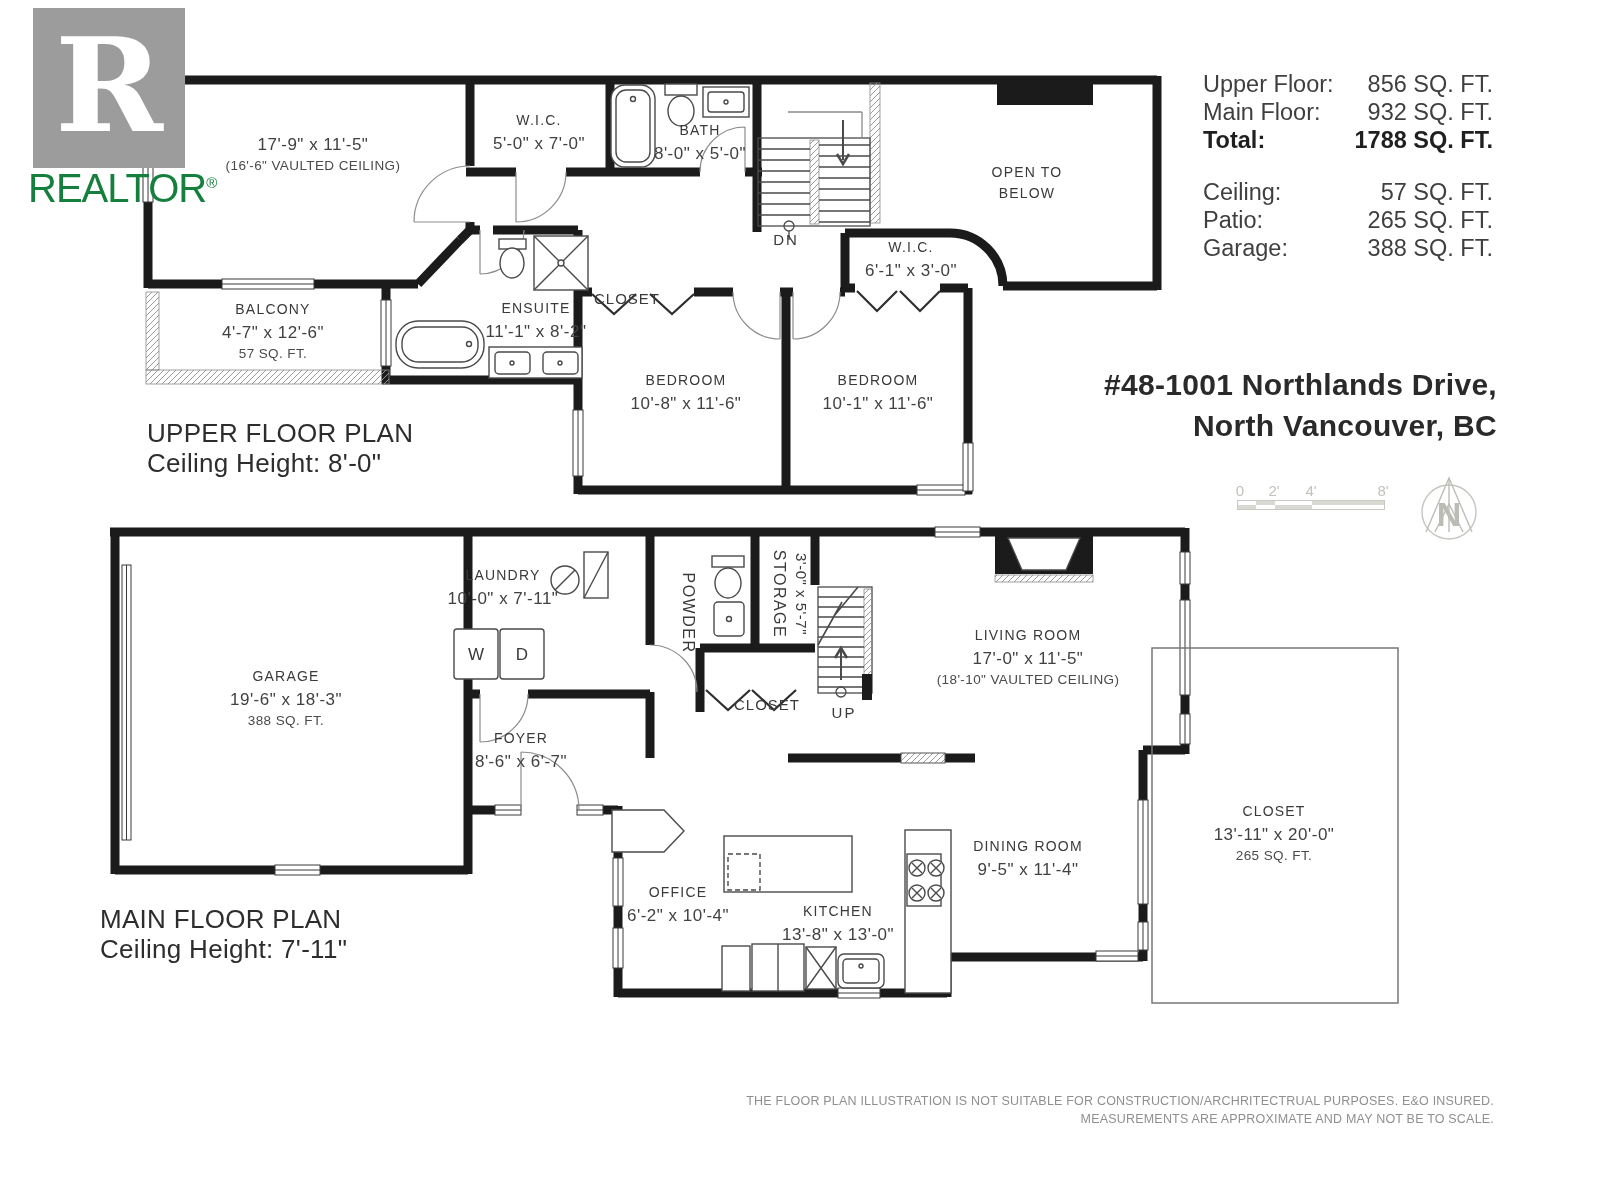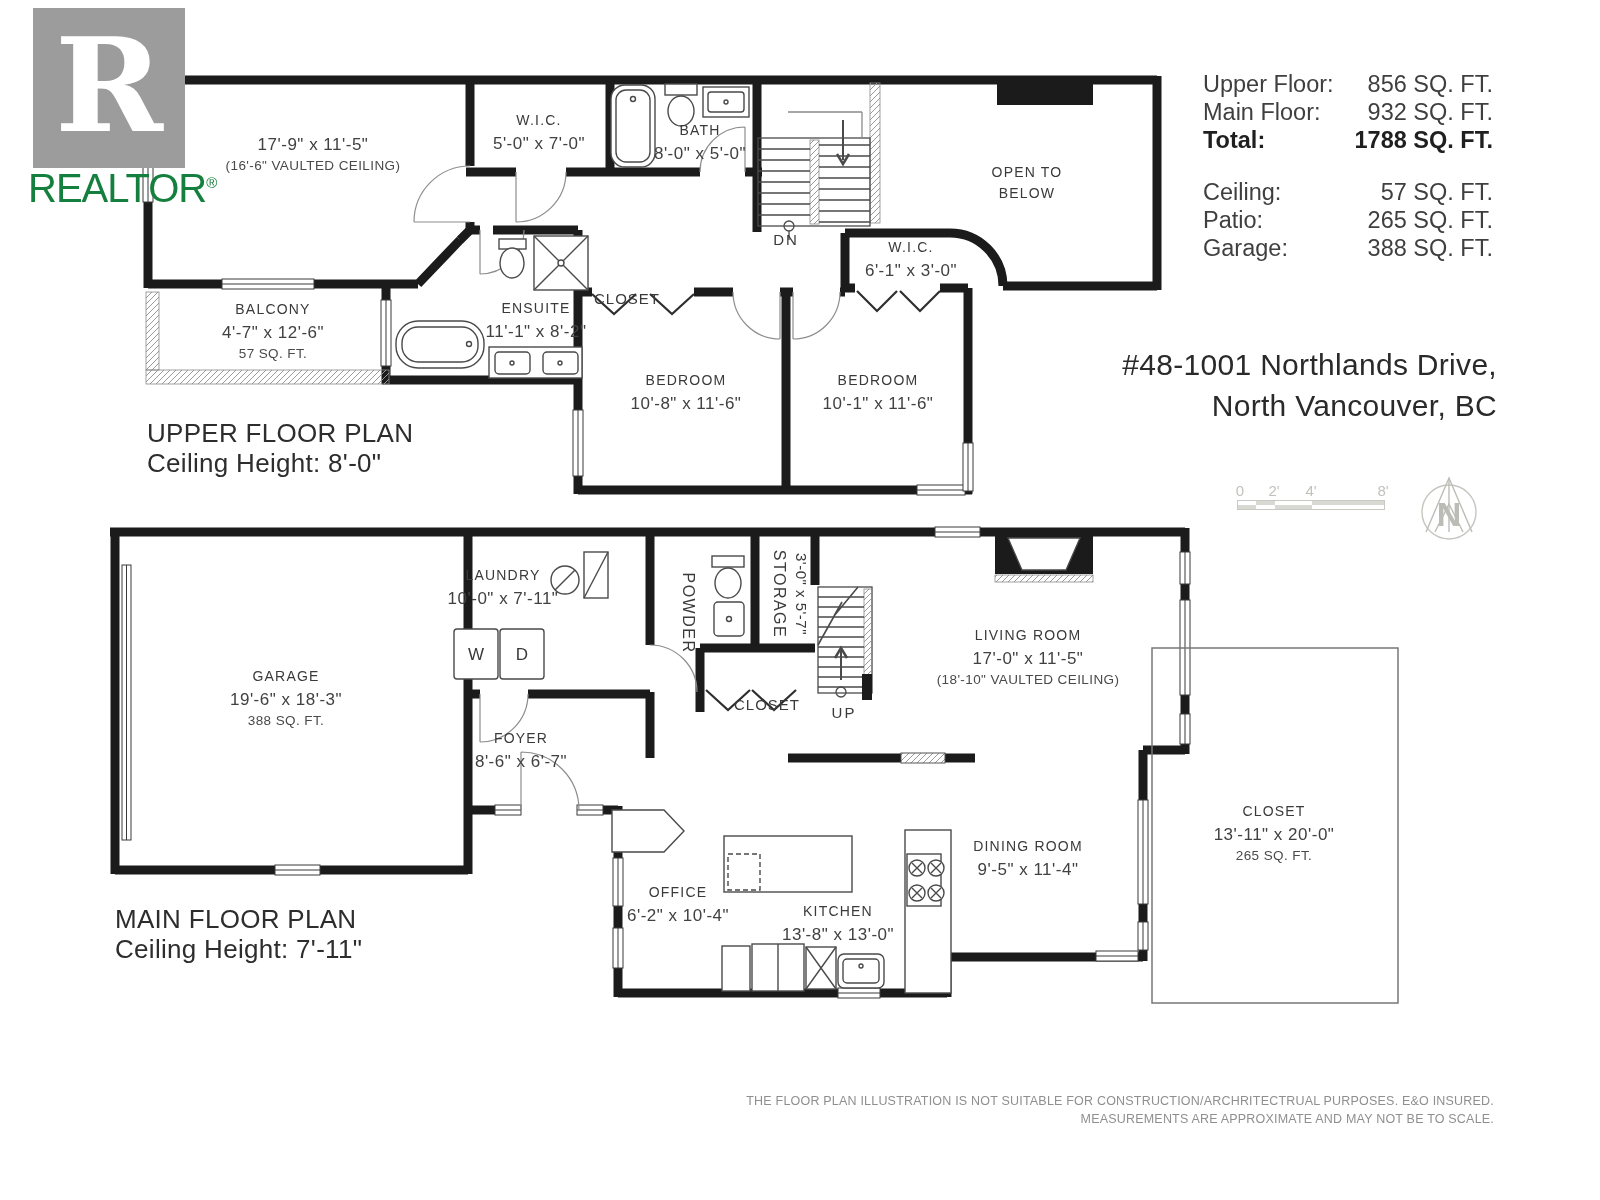--- a/index.html
+++ b/index.html
@@ -13,22 +13,22 @@
   .small .rn{font-size:15px;letter-spacing:1px;margin-top:36px;}
   .tiny{font-size:15px;letter-spacing:2px;color:#3a3a3a;}
   .vlbl{position:absolute;z-index:2;font-size:16px;letter-spacing:1.5px;color:#3a3a3a;white-space:nowrap;
         transform:translate(-50%,-50%) rotate(90deg);}
   .appliance-letter{position:absolute;z-index:2;font-size:17px;color:#3a3a3a;transform:translate(-50%,-50%);}
   .plan-title{position:absolute;z-index:2;font-size:26px;line-height:30px;color:#2d2d2d;letter-spacing:.3px;}
   .summary{position:absolute;left:1203px;top:70px;width:290px;z-index:2;font-size:23.5px;color:#3f3f3f;}
   .summary .row{display:flex;justify-content:space-between;line-height:28px;}
   .summary .row.bold{font-weight:bold;color:#1f1f1f;}
   .summary .gap{height:24px;}
-  .address{position:absolute;right:103px;top:344px;z-index:2;text-align:right;
-           font-size:30px;line-height:41px;font-weight:normal;color:#2a2a2a;letter-spacing:.3px;}
+  .address{position:absolute;right:103px;top:364px;z-index:2;text-align:right;
+           font-size:30px;line-height:41px;font-weight:bold;color:#2a2a2a;letter-spacing:.3px;}
   .disclaimer{position:absolute;right:106px;top:1092px;z-index:2;text-align:right;
               font-size:12.5px;line-height:18px;color:#8f8f8f;letter-spacing:.2px;}
   .logo-box{position:absolute;left:33px;top:8px;width:152px;height:160px;background:#9c9c9c;z-index:3;}
   .logo-r{position:absolute;left:50%;top:48%;transform:translate(-50%,-50%);
           font-family:"DejaVu Serif", serif;font-weight:bold;font-size:130px;color:#ffffff;}
   .logo-word{position:absolute;left:28px;top:166px;z-index:3;font-size:40px;letter-spacing:-1px;
              color:#15803d;font-weight:500;}
   .logo-word sup{font-size:15px;letter-spacing:0;}
   .scalebar{position:absolute;left:1237px;top:482px;width:148px;z-index:2;}
   .scalebar .ticks{position:relative;height:18px;font-size:15px;color:#c2c2bc;}
@@ -391,21 +391,21 @@
 </div>
 <div class="lbl" style="left:1028px;top:836px">
   <div class="rn">DINING ROOM</div>
   <div class="rd">9'-5" x 11'-4"</div>
 </div>
 <div class="lbl" style="left:1274px;top:801px">
   <div class="rn">CLOSET</div>
   <div class="rd">13'-11" x 20'-0"</div>
   <div class="rs">265 SQ. FT.</div>
 </div>
-<div class="plan-title" style="left:115px;top:904px">
+<div class="plan-title" style="left:100px;top:904px">
   <div>MAIN FLOOR PLAN</div>
   <div>Ceiling Height: 7'-11"</div>
 </div>
 
 <div class="disclaimer">
   <div>THE FLOOR PLAN ILLUSTRATION IS NOT SUITABLE FOR CONSTRUCTION/ARCHRITECTRUAL PURPOSES. E&amp;O INSURED.</div>
   <div>MEASUREMENTS ARE APPROXIMATE AND MAY NOT BE TO SCALE.</div>
 </div>
 
 </body></html>

